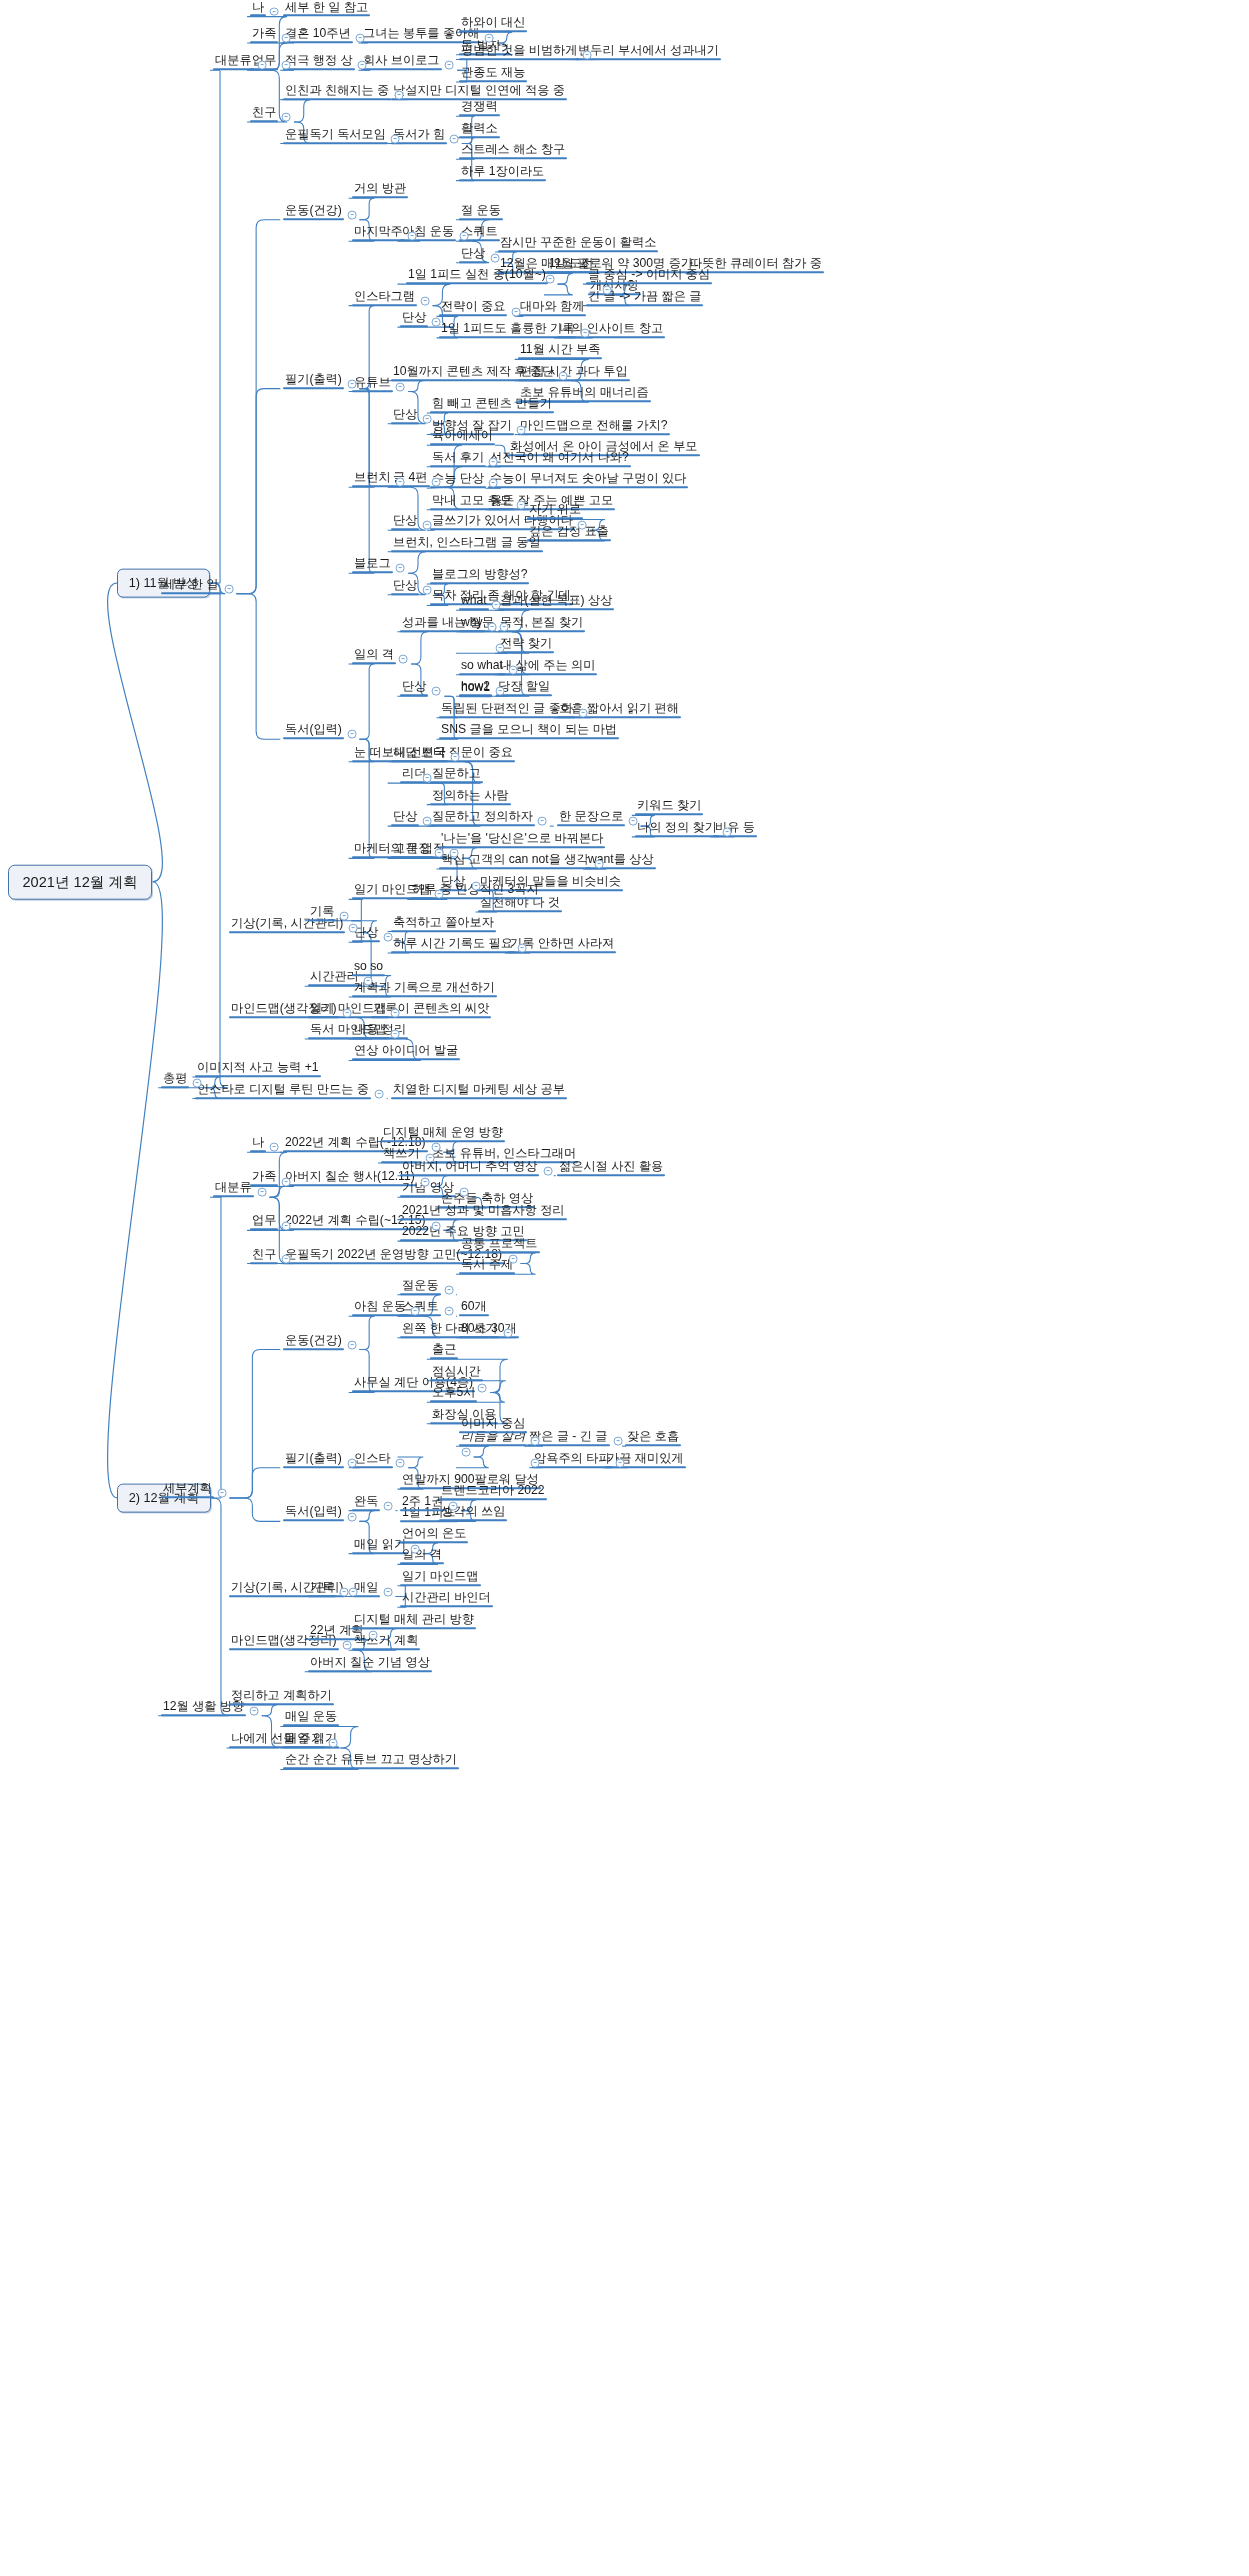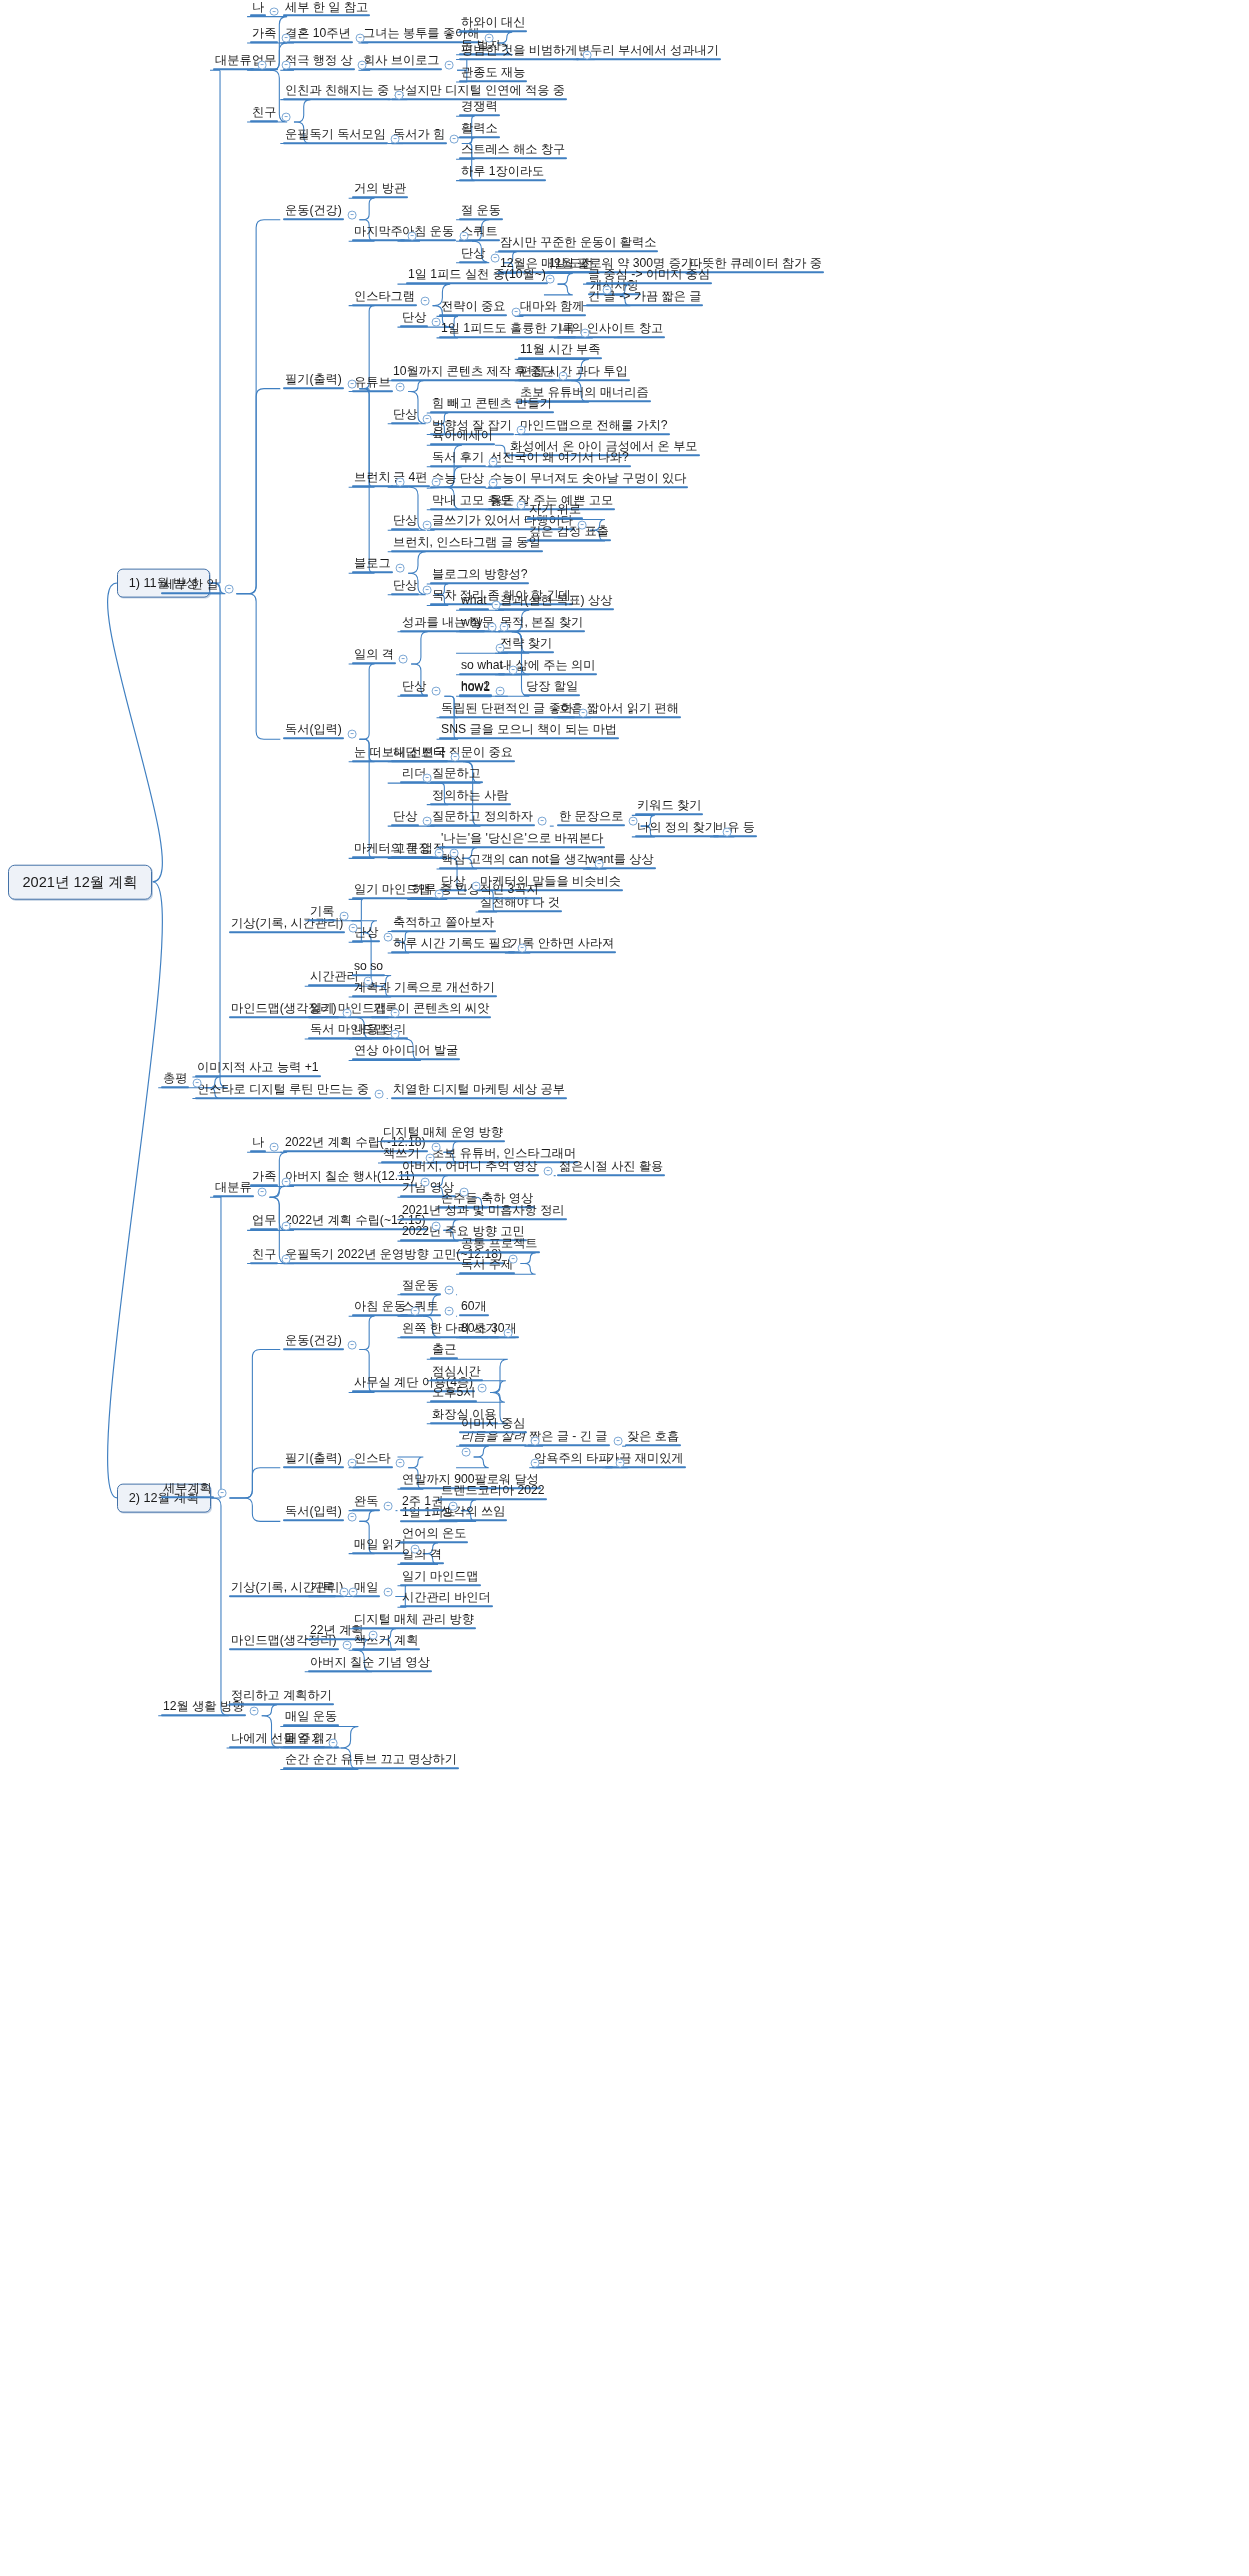--- a/index.html
+++ b/index.html
@@ -368,21 +368,21 @@
     <div class="node" style="left: 400px; top: 632px;"><span class="txt">성과를 내는 질문</span></div>
     <div class="node" style="left: 459px; top: 610px;"><span class="txt">what</span></div>
     <div class="node" style="left: 498px; top: 610px;"><span class="txt">결과(실현 목표) 상상</span></div>
     <div class="node" style="left: 459px; top: 632px;"><span class="txt">why</span></div>
     <div class="node" style="left: 498px; top: 632px;"><span class="txt">목적, 본질 찾기</span></div>
     <div class="node" style="left: 459px; top: 653px; margin-top: 44px;"><span class="txt">how1</span></div>
     <div class="node" style="left: 498px; top: 653px;"><span class="txt">전략 찾기</span></div>
     <div class="node" style="left: 459px; top: 675px;"><span class="txt">so what</span></div>
     <div class="node" style="left: 498px; top: 675px;"><span class="txt">내 삶에 주는 의미</span></div>
     <div class="node" style="left: 459px; top: 696px;"><span class="txt">how2</span></div>
-    <div class="node" style="left: 524px; top: 696px;"><span class="txt">당장 할일</span></div>
+    <div class="node" style="left: 496px; top: 696px;"><span class="txt">당장 할일</span></div>
     <div class="node" style="left: 400px; top: 696px;"><span class="txt">단상</span></div>
     <div class="node" style="left: 439px; top: 718px;"><span class="txt">독립된 단편적인 글 좋아</span></div>
     <div class="node" style="left: 557px; top: 718px;"><span class="txt">호흡 짧아서 읽기 편해</span></div>
     <div class="node" style="left: 439px; top: 739px;"><span class="txt">SNS 글을 모으니 책이 되는 마법</span></div>
     <div class="node" style="left: 352px; top: 762px;"><span class="txt">눈 떠보니 선진국</span></div>
     <div class="node" style="left: 391px; top: 762px;"><span class="txt">해답 보다 질문이 중요</span></div>
     <div class="node" style="left: 391px; top: 783px; margin-left: 9px;"><span class="txt">리더</span></div>
     <div class="node" style="left: 430px; top: 783px;"><span class="txt">질문하고</span></div>
     <div class="node" style="left: 430px; top: 805px;"><span class="txt">정의하는 사람</span></div>
     <div class="node" style="left: 391px; top: 826px;"><span class="txt">단상</span></div>

